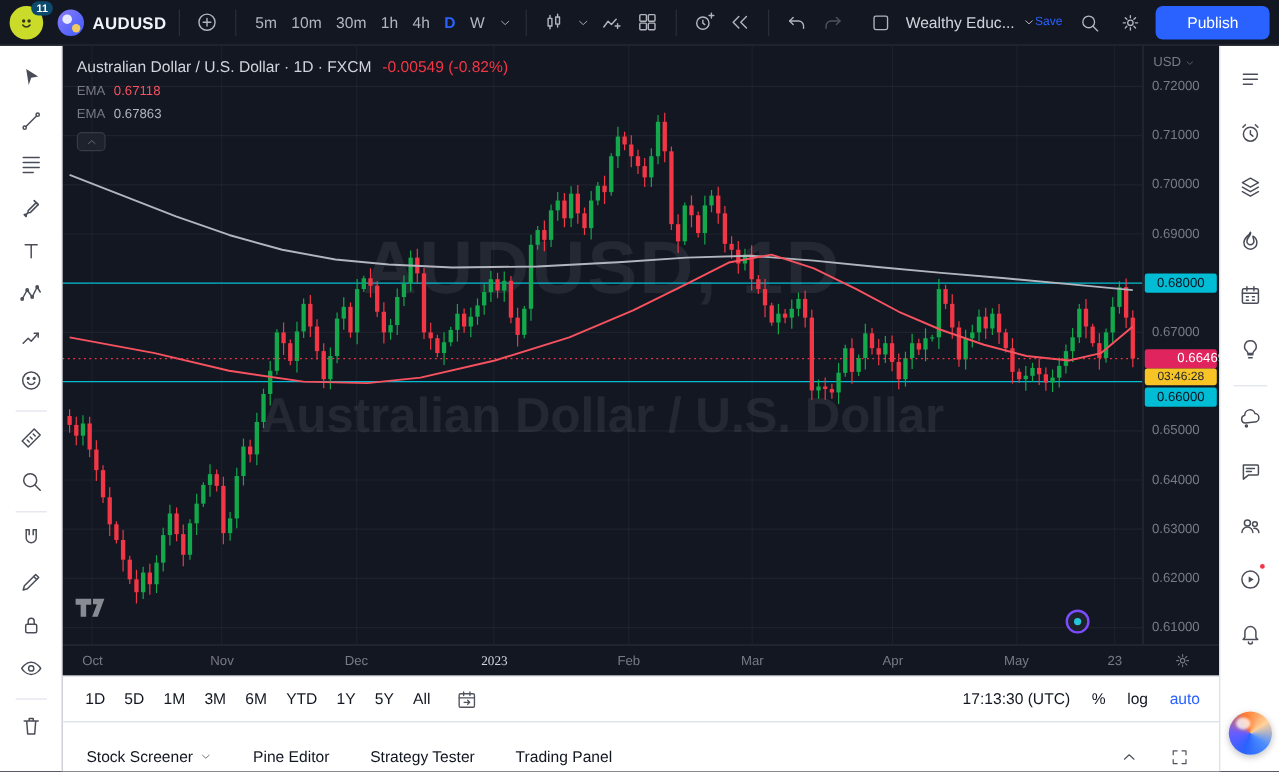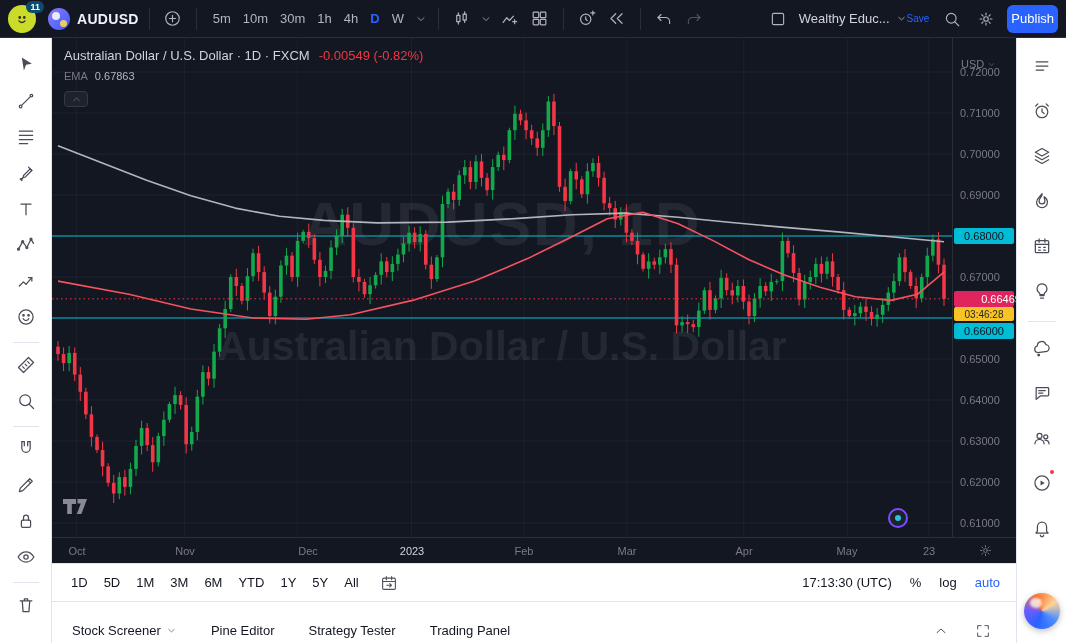--- a/index.html
+++ b/index.html
@@ -19,21 +19,21 @@
   .tf-group{display:flex;align-items:center}
   .tf{font-size:13px;color:#b2b5be;padding:3px 6px;border-radius:4px;cursor:pointer}
   .tf.active{color:#2962ff;font-weight:bold}
   .icon-btn{display:flex;align-items:center;justify-content:center;min-width:26px;height:28px;color:#b2b5be;border-radius:4px;cursor:pointer;flex:none}
   .icon-btn.sm{min-width:14px}
   .icon-btn.dim{color:#50535e}
   .tb-right{display:flex;align-items:center;gap:8px;margin-left:auto}
   .layout-block{display:flex;flex-direction:row;justify-content:center;cursor:pointer;margin-right:2px}
   .layout-name-row{display:flex;align-items:center;gap:6px;font-size:13px;color:#d1d4dc;line-height:14px}
   .save-link{font-size:10px;color:#2962ff;line-height:11px;margin-top:1px;cursor:pointer}
-  .publish{background:#2962ff;color:#fff;font-size:13px;padding:0 4px;height:28px;border:none;border-radius:6px;cursor:pointer;font-family:inherit}
+  .publish{background:#2962ff;color:#fff;font-size:13px;padding:0 26px;height:28px;border:none;border-radius:6px;cursor:pointer;font-family:inherit}
 
   
   .left-toolbar{position:absolute;left:0;top:38px;width:52px;height:605px;background:#fff;border-right:1px solid #e0e3eb;display:flex;flex-direction:column;align-items:center;padding-top:10px;color:#4a4d57;z-index:8}
   .lt-icon{width:34px;height:34px;margin-bottom:2px;display:flex;align-items:center;justify-content:center;border-radius:6px;cursor:pointer}
   .lt-sep{width:26px;height:1px;background:#e0e3eb;margin:6px 0 5px}
 
   
   .right-sidebar{position:absolute;right:0;top:38px;width:50px;height:605px;background:#fff;border-left:1px solid #e0e3eb;display:flex;flex-direction:column;align-items:center;padding-top:8px;color:#4a4d57;z-index:8}
   .rs-icon{position:relative;width:40px;height:40px;margin-bottom:5px;display:flex;align-items:center;justify-content:center;border-radius:8px;cursor:pointer}
   .rs-sep{width:28px;height:1px;background:#e0e3eb;margin:5px 0 6px}
@@ -52,21 +52,21 @@
   .legend-row1{font-size:13px;color:#d1d4dc}
   .lg-change{color:#f23645;margin-left:9px}
   .ind-row{font-size:11px;color:#787b86;margin-top:7px}
   .ind-val{margin-left:7px}
   .collapse-btn{margin-top:9px;width:24px;height:16px;background:#1e222d;border:1px solid #363a45;border-radius:4px;display:flex;align-items:center;justify-content:center;color:#787b86;cursor:pointer}
   .tv-logo{position:absolute;left:10px;top:460px;z-index:2;color:#9598a1;opacity:.9;cursor:pointer}
   .chart-badge{position:absolute;left:836px;top:470px;width:20px;height:20px;border-radius:50%;border:2px solid #7c4dff;background:#1e222d;z-index:2;cursor:pointer}
   .chart-badge:after{content:"";position:absolute;left:5px;top:5px;width:6px;height:6px;border-radius:50%;background:#26c6da}
 
   .price-axis{position:absolute;left:900px;top:0;width:64px;height:499px;border-left:1px solid #2a2e39;color:#787b86;font-size:11px;background:#131722;cursor:ns-resize}
-  .axis-currency{position:absolute;top:20px;left:8px;display:flex;align-items:center;gap:3px;color:#787b86}
+  .axis-currency{position:absolute;top:8px;left:8px;display:flex;align-items:center;gap:3px;color:#787b86}
   .tick{position:absolute;left:7px;height:14px;line-height:14px;white-space:nowrap}
   .chip{position:absolute;left:1px;width:60px;height:16px;border-radius:2px;display:flex;align-items:center;justify-content:center;font-size:11px;color:#0c1320;font-weight:500;z-index:2}
 
   .time-axis{position:absolute;left:0;top:499px;width:964px;height:26px;border-top:1px solid #2a2e39;background:#131722;color:#787b86;font-size:11px;cursor:ew-resize}
   .t-label{position:absolute;top:0;height:26px;line-height:26px;transform:translateX(-50%)}
   .t-label.major{color:#d1d4dc}
   .axis-gear{position:absolute;left:918px;top:5px;width:30px;display:flex;justify-content:center;color:#787b86;cursor:pointer}
 
   
   .range-bar{position:absolute;left:0;top:525px;width:964px;height:38px;background:#fff;border-top:1px solid #e0e3eb;display:flex;align-items:center;padding:17px 12px;color:#131722;font-size:13px;z-index:5}
@@ -658,20 +658,21 @@
           <path d="M6.0 107.8L50.3 125.0L94.6 142.3L138.9 157.8L183.2 170.1L227.5 178.3L271.8 182.4L325.0 184.9L395.8 184.1L466.7 180.4L519.9 176.7L573.0 175.1L626.2 179.2L679.4 184.5L732.5 189.4L785.7 193.9L838.8 198.8L892.0 203.8" fill="none" stroke="#b2b5be" stroke-width="1.6" stroke-linejoin="round"></path>
           <path d="M6.0 243.1L76.9 256.3L138.9 271.0L200.9 280.0L254.1 281.3L298.4 276.7L360.4 262.4L422.4 243.1L475.6 220.6L519.9 198.8L555.3 180.8L590.8 174.2L626.2 185.7L661.6 202.9L697.1 221.8L732.5 237.0L768.0 249.3L803.4 258.7L838.8 262.4L865.4 256.3L892.0 234.1" fill="none" stroke="#f7525f" stroke-width="1.6" stroke-linejoin="round"></path>
           <line x1="0" y1="260.8" x2="900" y2="260.8" stroke="#f23645" stroke-width="1" stroke-dasharray="1.5 3"></line>
         </svg>
 
       <div class="legend">
         <div class="legend-row1">
           <span>Australian Dollar / U.S. Dollar · 1D · FXCM</span><span class="lg-change">-0.00549 (-0.82%)</span>
         </div>
         <div id="legend-indicators">
+            <div class="ind-row"><span>EMA</span><span class="ind-val" style="color:#f7525f">0.67118</span></div>
             <div class="ind-row"><span>EMA</span><span class="ind-val" style="color:#b2b5be">0.67863</span></div>
           </div>
         <div class="collapse-btn">
             <span>
               <svg viewBox="0 0 24 24" width="11" height="11" fill="none" stroke="currentColor" stroke-width="1.5" stroke-linecap="round" stroke-linejoin="round">
                 <path d="M6 14.5L12 9l6 5.5"></path>
               </svg>
             </span>
           </div>
       </div>
@@ -712,22 +713,22 @@
 
     <div class="time-axis" id="time-axis">
       <div class="axis-gear">
           <svg viewBox="0 0 24 24" width="15" height="15" fill="none" stroke="currentColor" stroke-width="1.5" stroke-linecap="round" stroke-linejoin="round">
             <circle cx="12" cy="12" r="3"></circle>
             <path d="M12 4v2.5M12 17.5V20M4 12h2.5M17.5 12H20M6.3 6.3l1.8 1.8M15.9 15.9l1.8 1.8M6.3 17.7l1.8-1.8M15.9 8.1l1.8-1.8"></path>
           </svg>
         </div>
     <div class="t-label" style="left: 25px;">Oct</div>
         <div class="t-label" style="left: 133px;">Nov</div>
-        <div class="t-label" style="left: 245px; margin-left: 11px;">Dec</div>
-        <div class="t-label major" style="left: 360px;">2023</div>
+        <div class="t-label" style="left: 245px;">Dec</div>
+        <div class="t-label major" style="left: 360px; font-family: Liberation Serif, serif;">2023</div>
         <div class="t-label" style="left: 472px;">Feb</div>
         <div class="t-label" style="left: 575px;">Mar</div>
         <div class="t-label" style="left: 692px;">Apr</div>
         <div class="t-label" style="left: 795px;">May</div>
         <div class="t-label" style="left: 877px;">23</div>
       </div>
 
     <div class="range-bar" id="range-bar">
       <span class="range-btn">1D</span>
         <span class="range-btn">5D</span>

